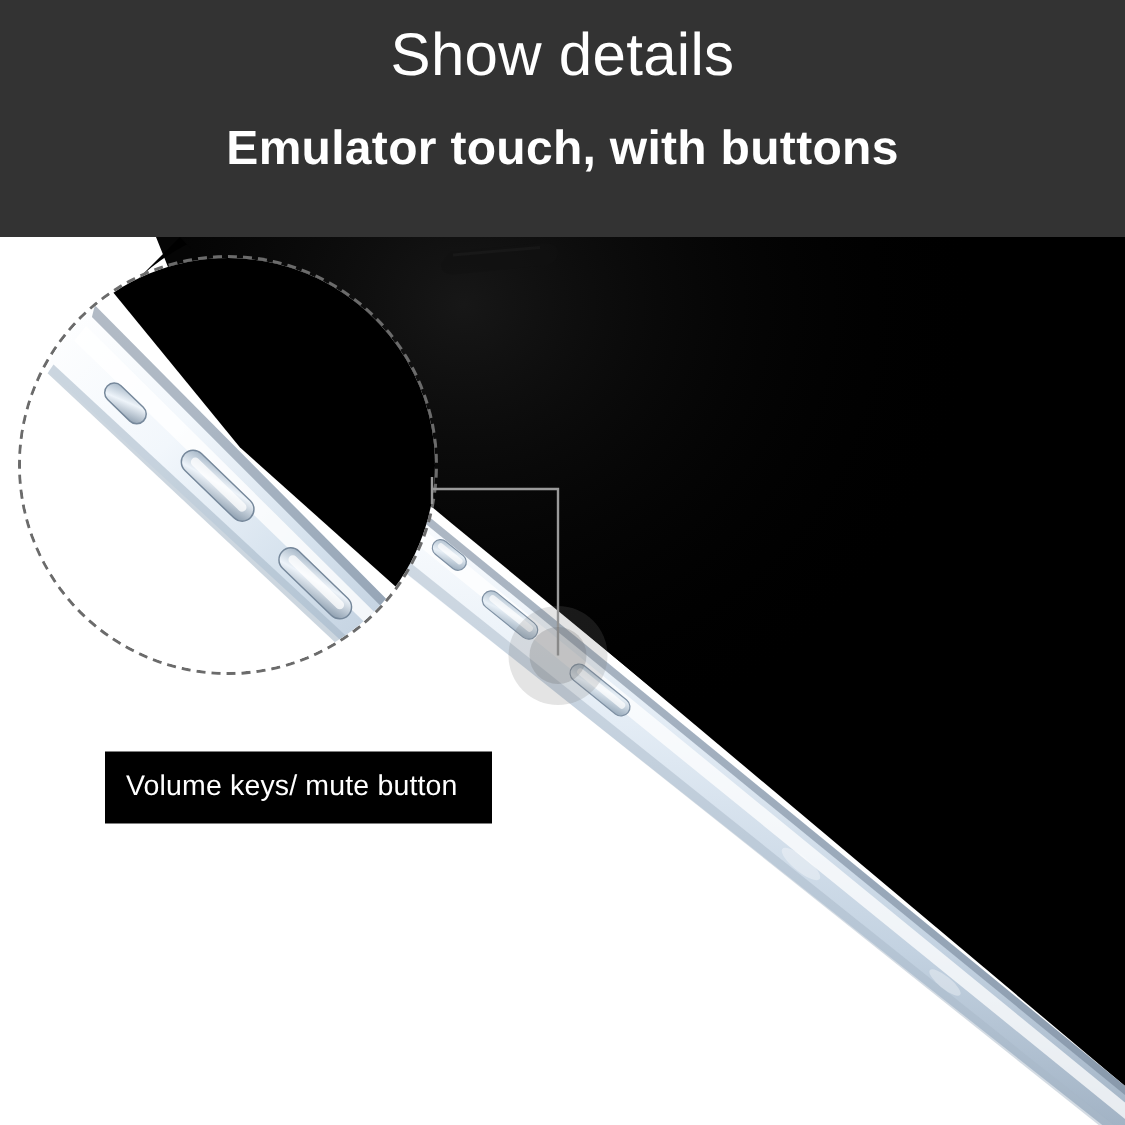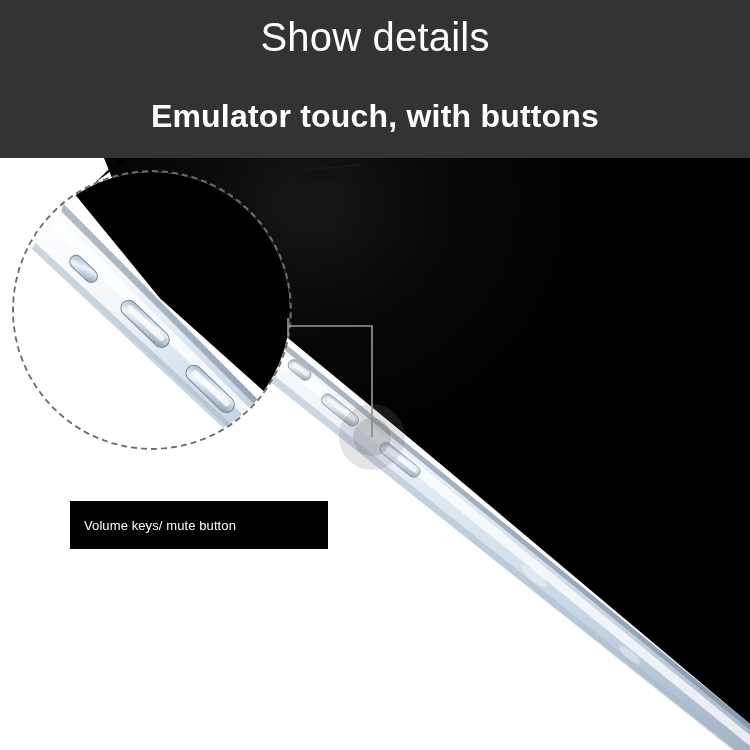--- a/index.html
+++ b/index.html
@@ -16,21 +16,20 @@
 
   
   #header {
     position:absolute; left:0; top:0;
     width:750px; height:158px;
     background:#333333;
     display:flex; flex-direction:column;
     align-items:center; justify-content:flex-start;
     padding-top:14px;
     z-index:60;
-    gap:18px;
   }
   #header-title {
     color:#ffffff;
     font-size:40px;
     font-weight:400;
     letter-spacing:0.2px;
     line-height:1.15;
     white-space:nowrap;
   }
   #header-subtitle {
@@ -88,21 +87,21 @@
   #caption-box {
     position:absolute;
     left:70px; top:343px;    
     width:258px; height:48px;
     background:#000000;
     display:flex; align-items:center;
     z-index:50;
   }
   #caption-text {
     color:#ffffff;
-    font-size:13px;
+    font-size:19px;
     font-weight:400;
     padding-left:14px;
     white-space:nowrap;
     letter-spacing:0.1px;
   }
 </style>
 </head>
 <body>
 
 <div id="stage">

